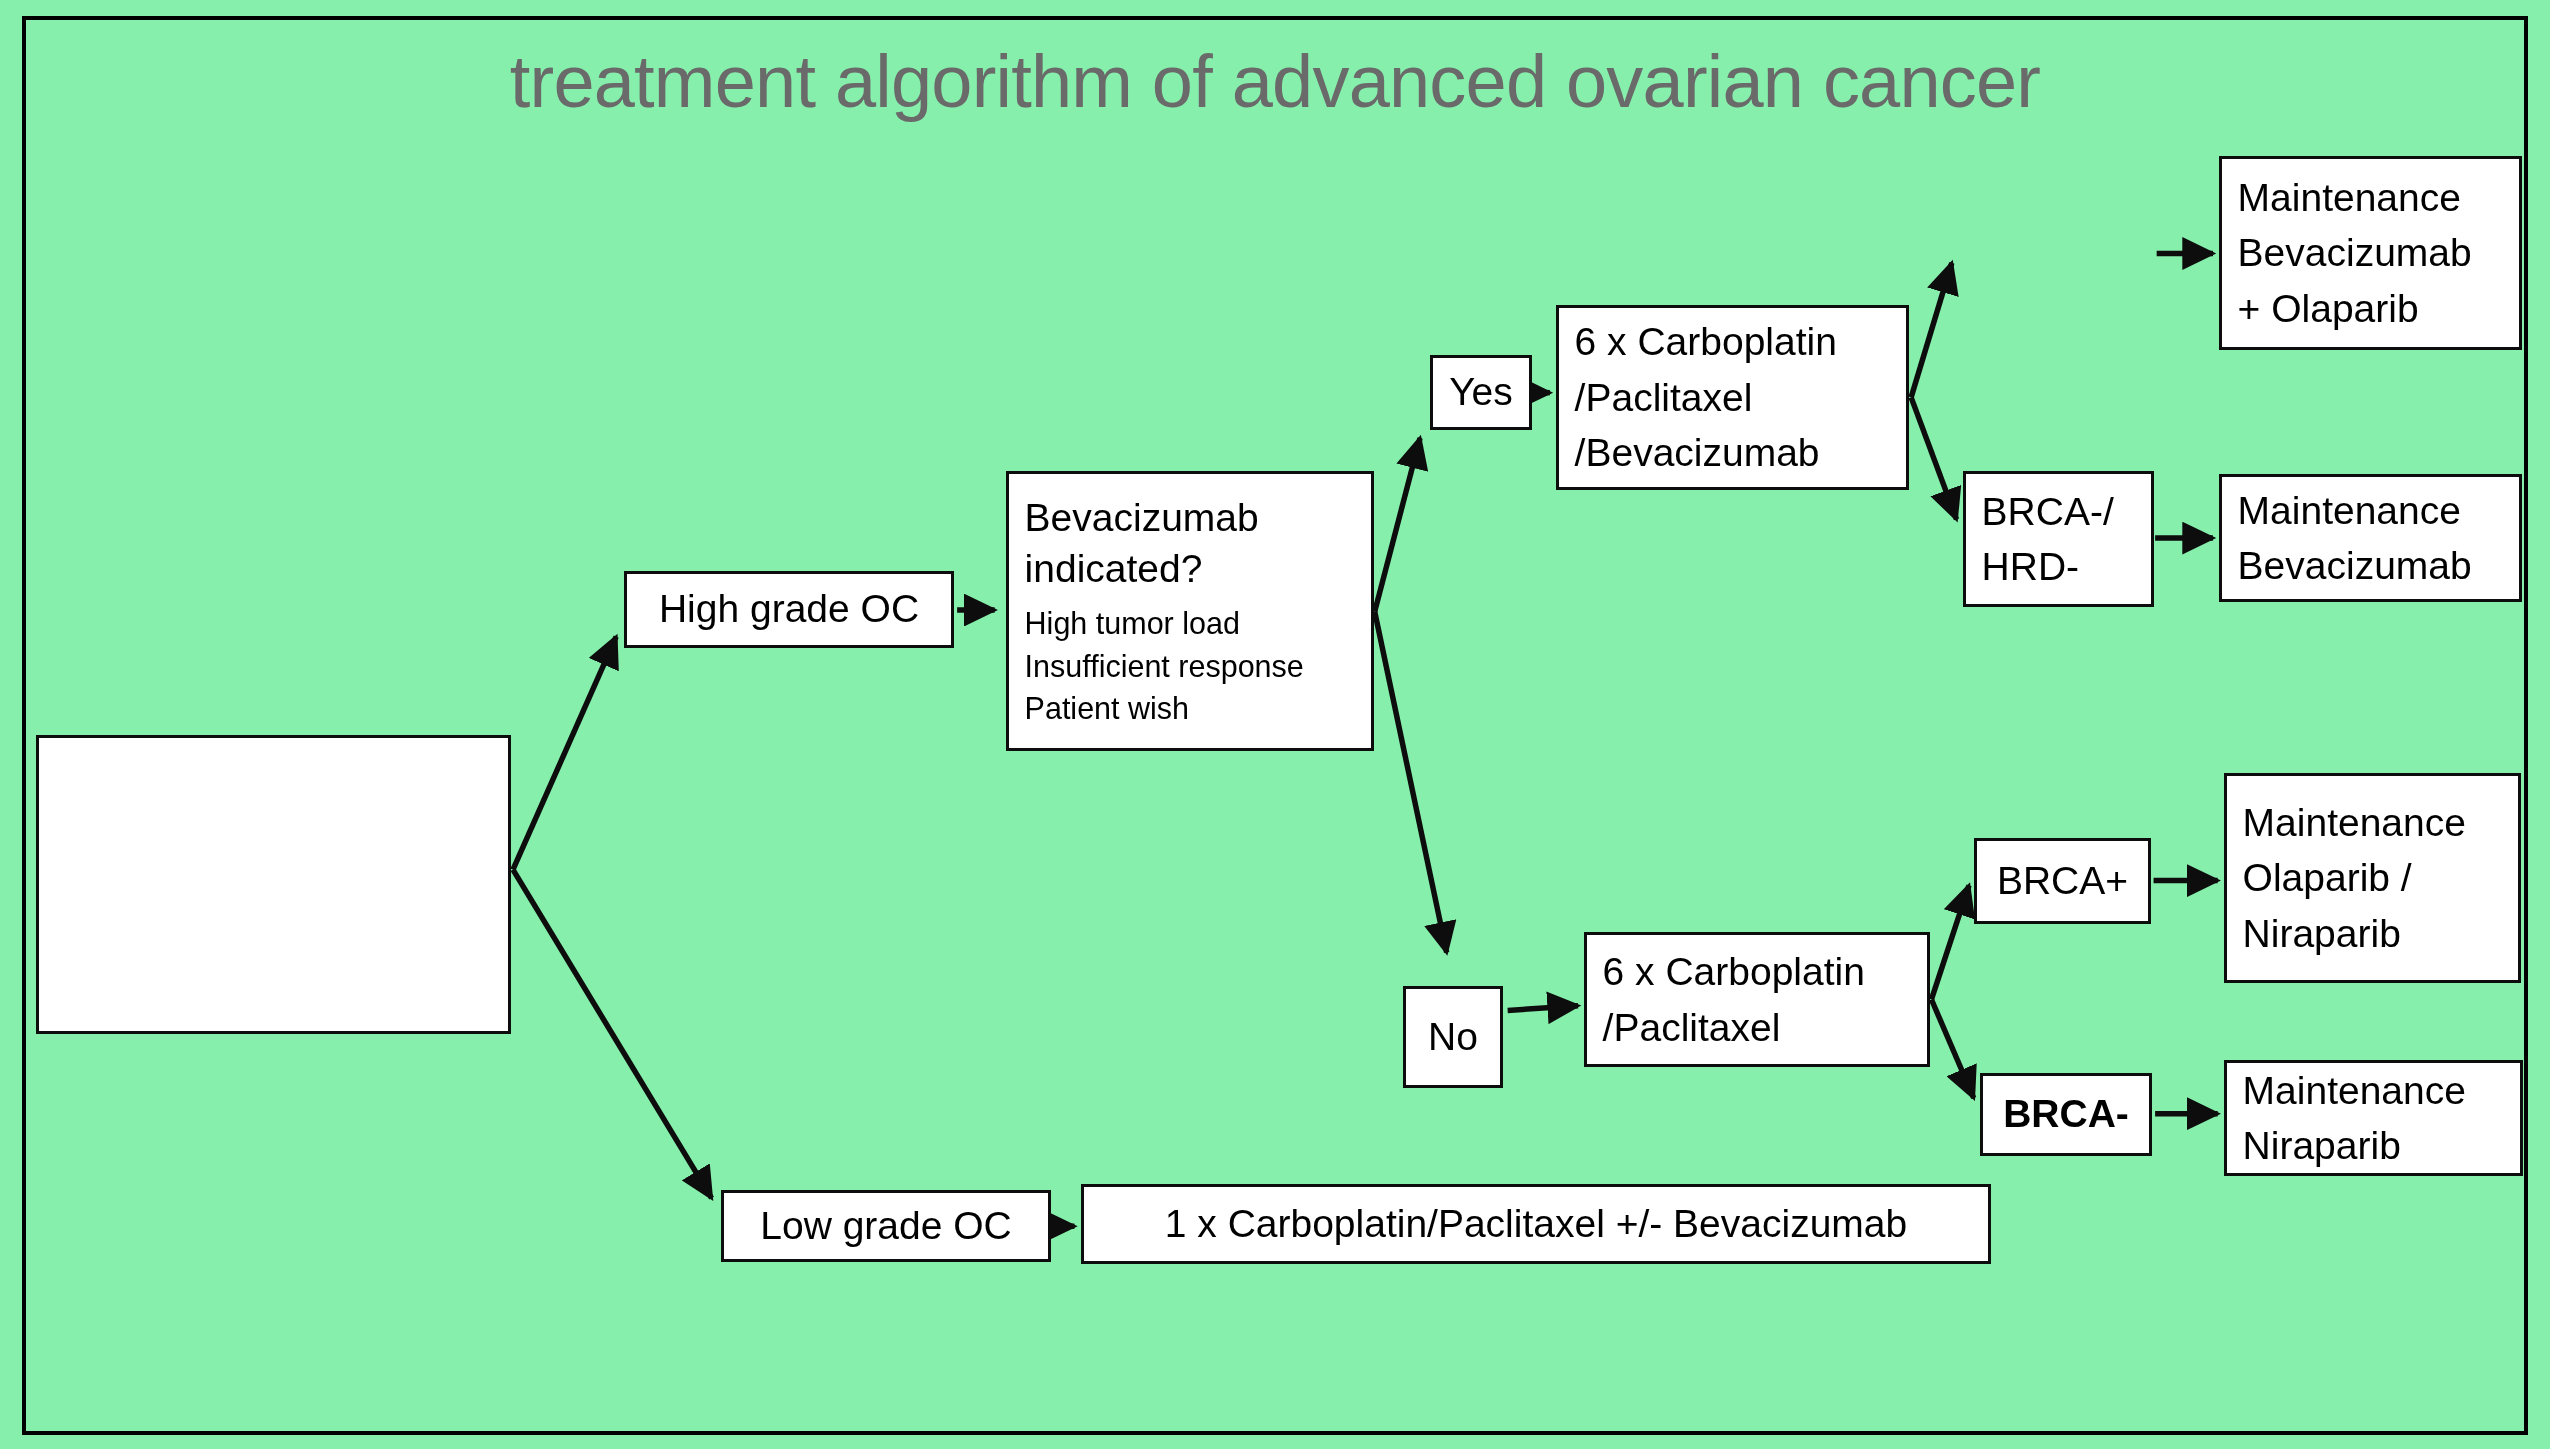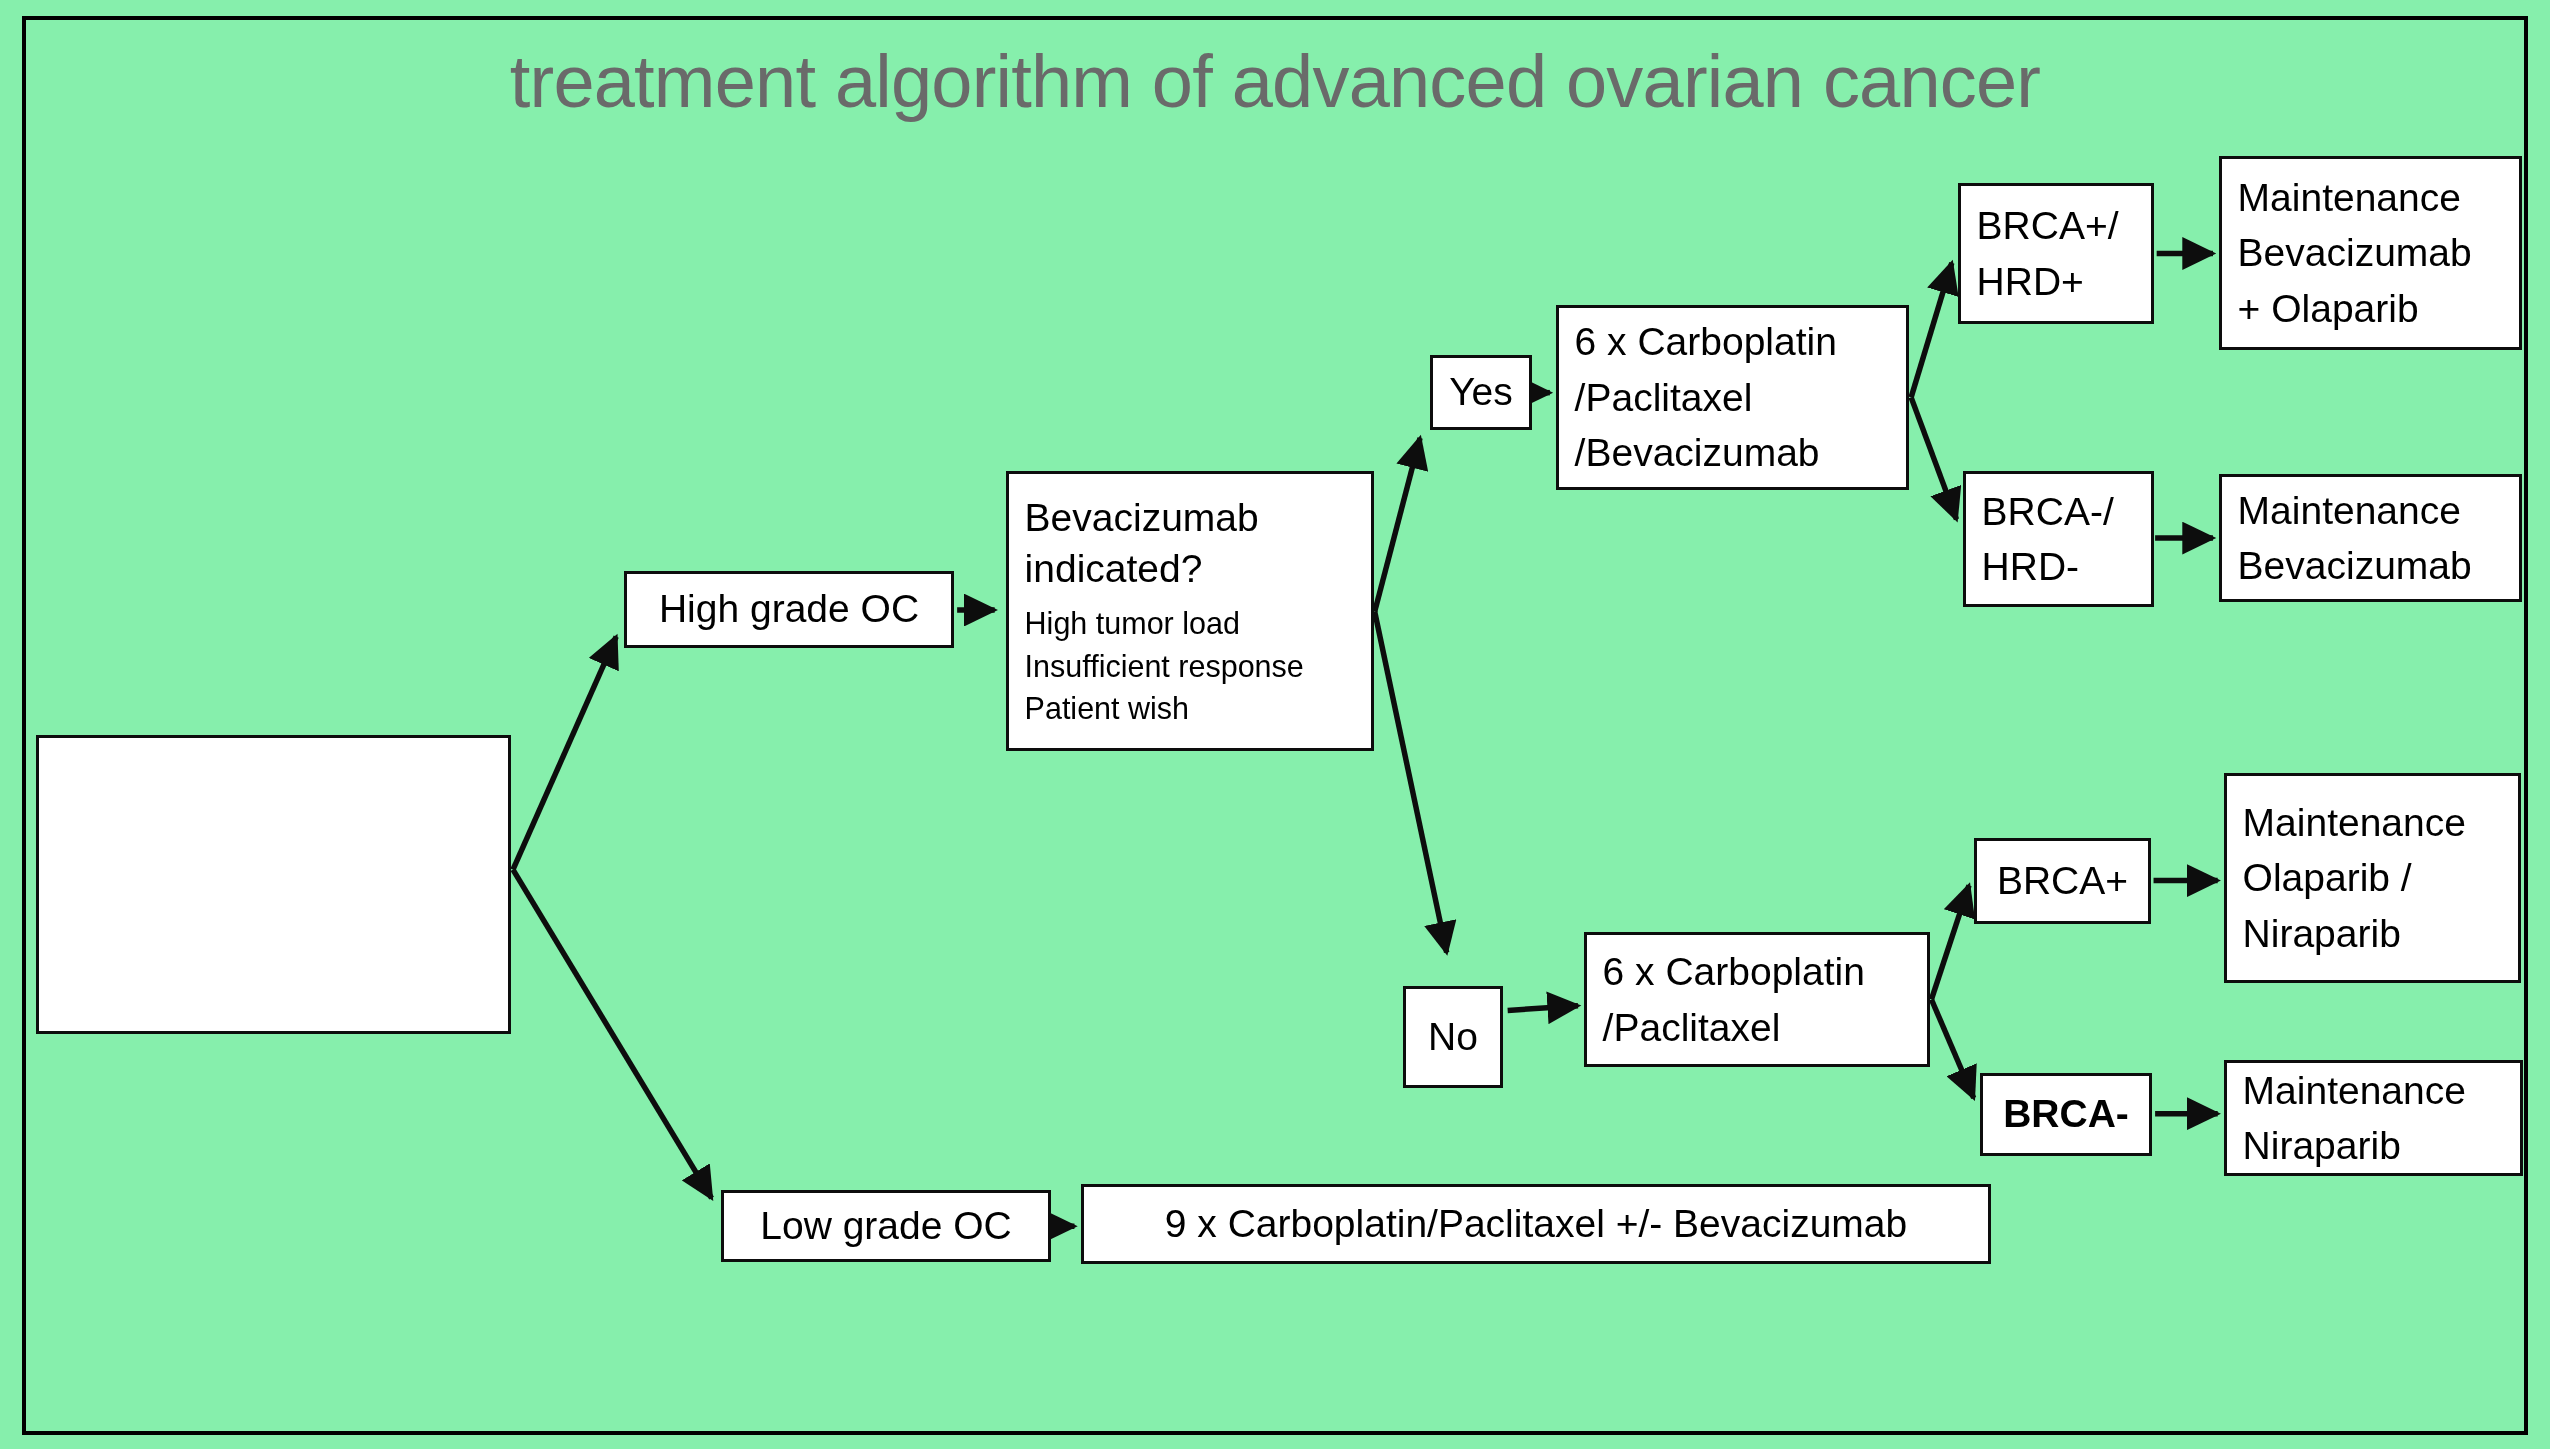--- a/index.html
+++ b/index.html
@@ -91,24 +91,20 @@
   <div class="node center" style="left:1430px;top:355px;width:102px;height:75px;">
     <div class="main">Yes</div>
   </div>
 
   <div class="node pad" style="left:1556px;top:305px;width:353px;height:185px;">
     <div>6 x Carboplatin
 /Paclitaxel
 /Bevacizumab</div>
   </div>
 
-  <div class="node pad" style="left:1958px;top:183px;width:196px;height:141px;">
-    <div>BRCA+/
-HRD+</div>
-  </div>
 
   <div class="node pad" style="left:2219px;top:156px;width:303px;height:194px;">
     <div>Maintenance
 Bevacizumab
 + Olaparib</div>
   </div>
 
   <div class="node pad" style="left:1963px;top:471px;width:191px;height:136px;">
     <div>BRCA-/
 HRD-</div>
@@ -145,17 +141,17 @@
   <div class="node pad" style="left:2224px;top:1060px;width:299px;height:116px;">
     <div>Maintenance
 Niraparib</div>
   </div>
 
   <div class="node center" style="left:721px;top:1190px;width:330px;height:72px;">
     <div class="main">Low grade OC</div>
   </div>
 
   <div class="node center" style="left:1081px;top:1184px;width:910px;height:80px;">
-    <div class="main">9 x Carboplatin/Paclitaxel +/- Bevacizumab</div>
+    <div class="main">1 x Carboplatin/Paclitaxel +/- Bevacizumab</div>
   </div>
 
 </div>
 
 
 </body></html>

